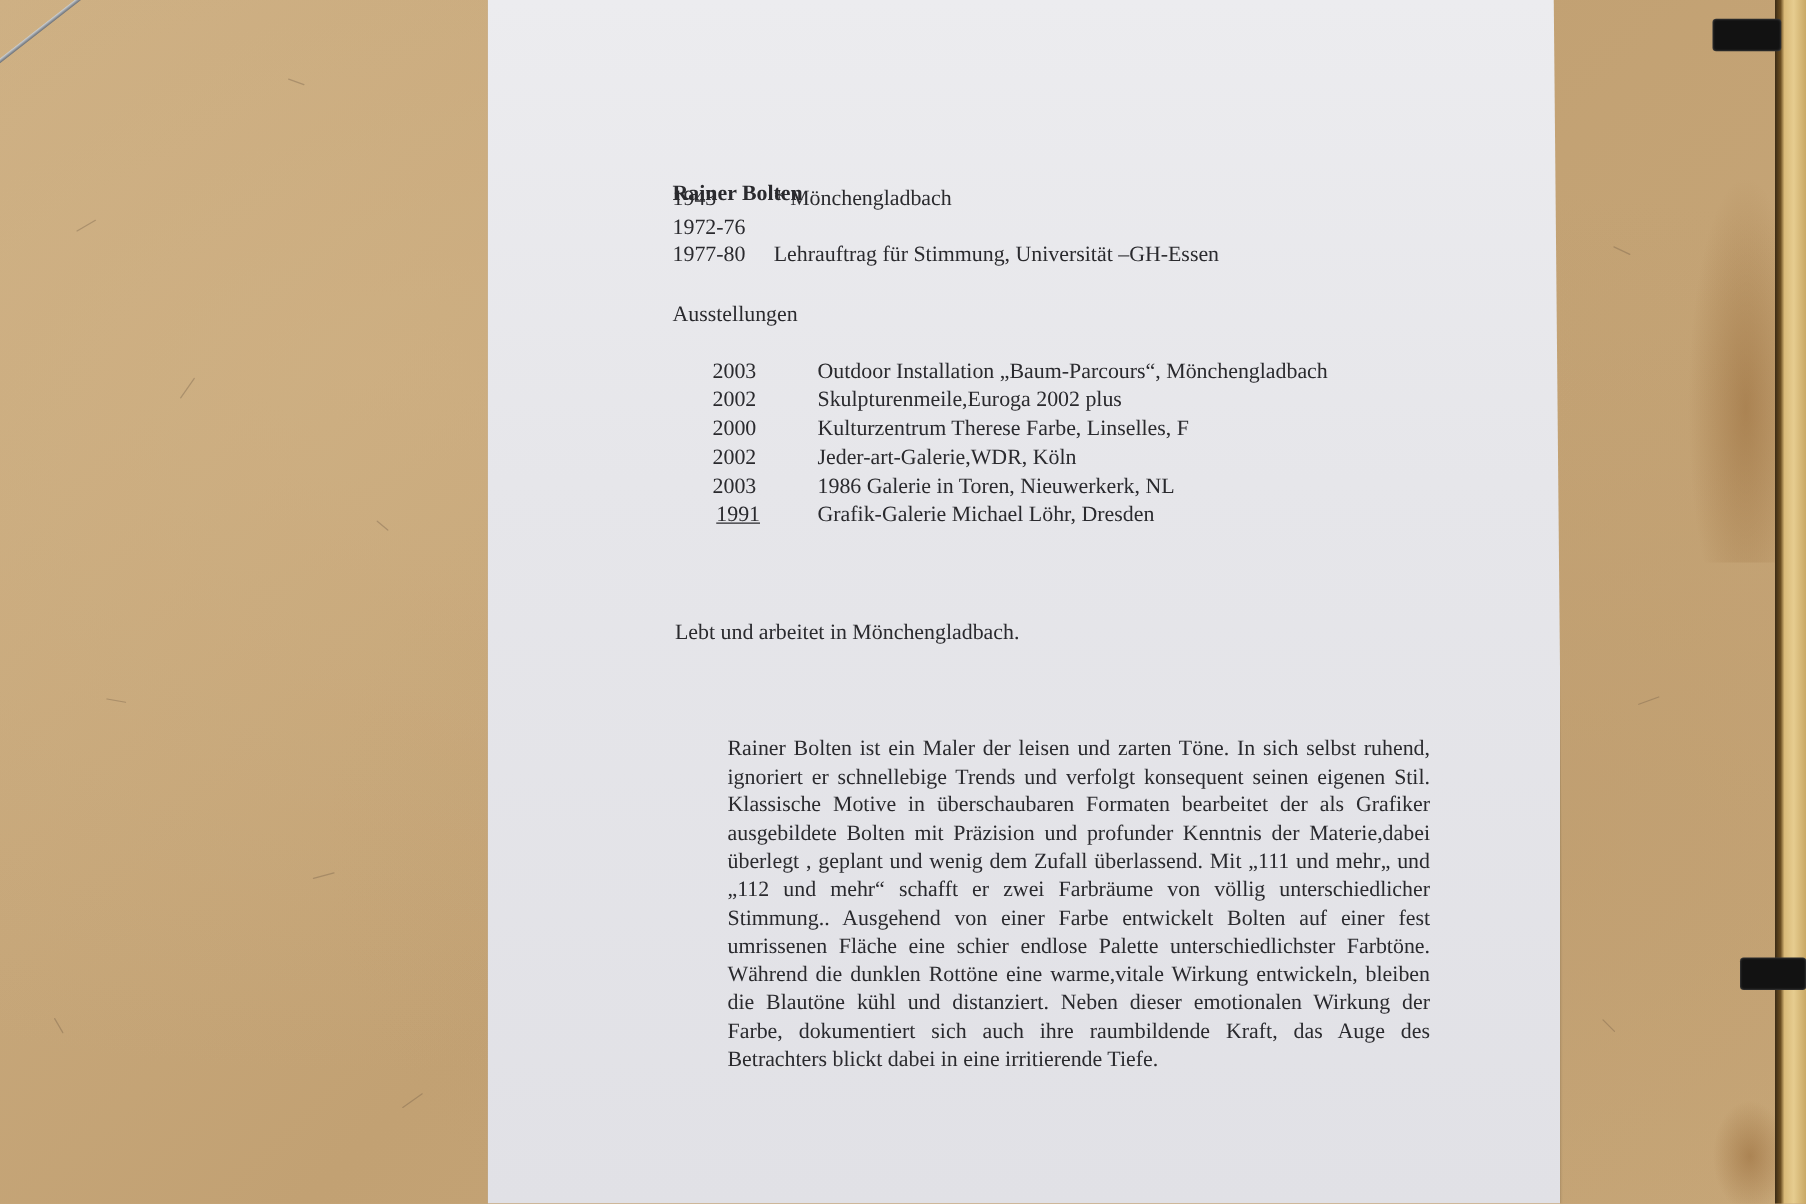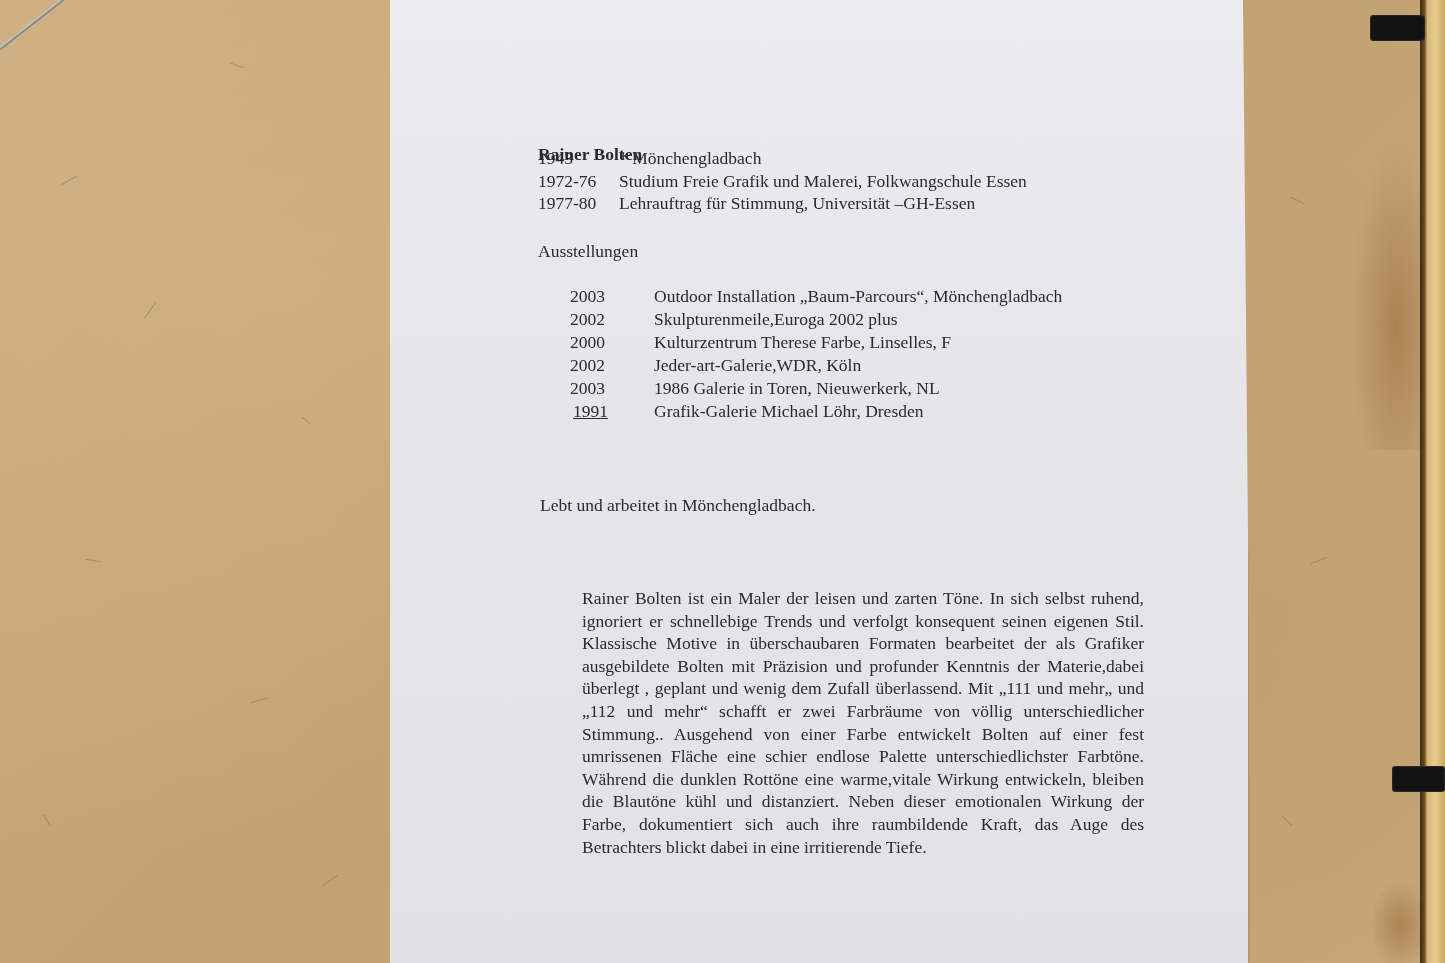--- a/index.html
+++ b/index.html
@@ -181,21 +181,20 @@
 <div class="doc">
   <div class="name">Rainer Bolten</div>
 
   <div class="bio">
     <div class="bio-row">
       <span class="bio-year">1943</span>
       <span>* Mönchengladbach</span>
     </div>
     <div class="bio-row">
       <span class="bio-year">1972-76</span>
-      <span>Studium Freie Grafik und Malerei, Folkwangschule Essen</span>
     </div>
     <div class="bio-row">
       <span class="bio-year">1977-80</span>
       <span>Lehrauftrag für Stimmung, Universität –GH-Essen</span>
     </div>
   </div>
 
   <div class="section-title">Ausstellungen</div>
 
   <div class="exhibitions">

